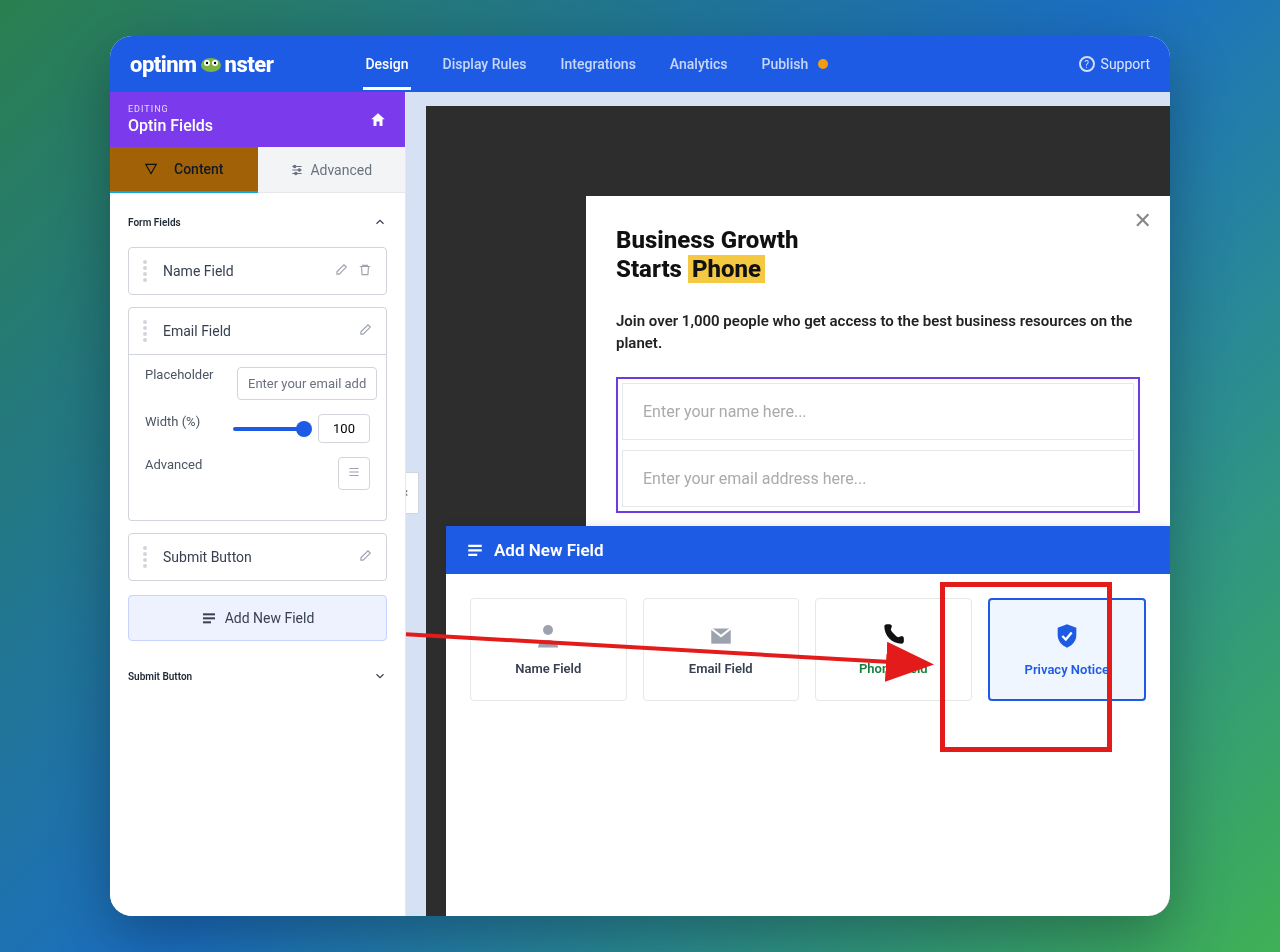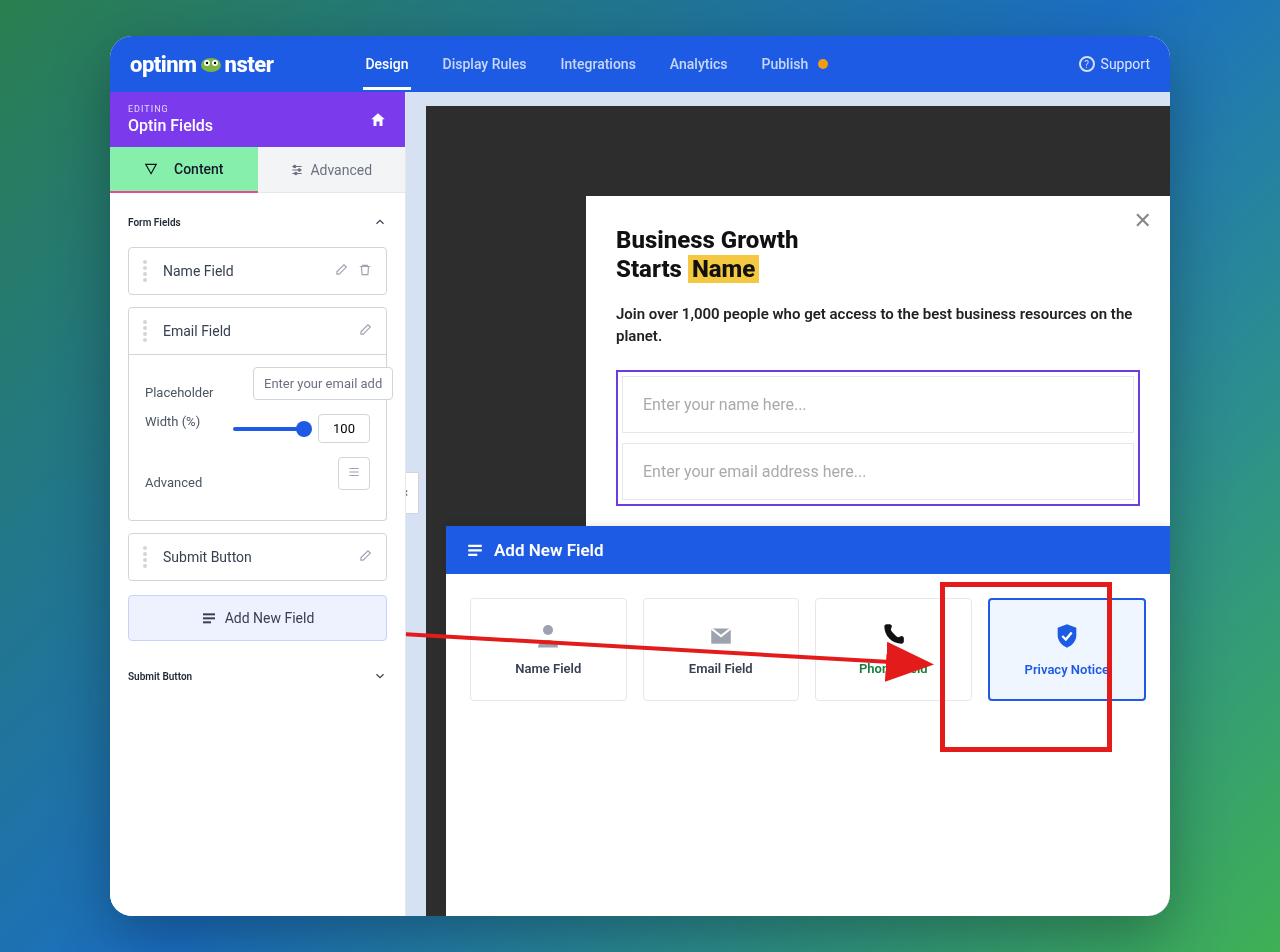--- a/index.html
+++ b/index.html
@@ -31,51 +31,51 @@
 .body-area { display:flex; height:calc(100% - 56px); }
 
 .sidebar { width: 296px; background:#fff; border-right:1px solid #e5e7eb; display:flex; flex-direction:column; overflow-y:auto; }
 .editing-bar { background:#7c3aed; color:#fff; padding:12px 18px; display:flex; align-items:center; justify-content:space-between; }
 .editing-bar .small { font-size:9px; letter-spacing:1px; opacity:0.8; text-transform:uppercase; }
 .editing-bar .title { font-size:16px; font-weight:500; margin-top:2px; }
 .home-icon { width:18px; height:18px; }
 
 .sub-tabs { display:flex; border-bottom:1px solid #e5e7eb; }
 .sub-tab { flex:1; text-align:center; padding:14px 0; font-size:14px; color:#6b7280; cursor:pointer; display:flex; align-items:center; justify-content:center; gap:6px; background:#f3f4f6; }
-.sub-tab.active { background:#86efac; color:#111827; font-weight:500; border-bottom:2px solid #ec4899; margin-bottom:-1px;gap:16px; }
+.sub-tab.active { background:#a16207; color:#111827; font-weight:500; border-bottom:2px solid #0ea5e9; margin-bottom:-1px;gap:16px; }
 
 .panel { padding:16px 18px; }
 .section-head { display:flex; justify-content:space-between; align-items:center; font-size:10px; font-weight:600; color:#1f2937; cursor:pointer; padding:6px 0; }
 
 .field-row { border:1px solid #d1d5db; border-radius:4px; padding:12px 14px; margin-top:12px; display:flex; align-items:center; gap:10px; font-size:14px; color:#374151; position:relative; }
 .field-row .drag { width:10px; display:flex; flex-direction:column; gap:2px; }
 .field-row .drag span { width:4px; height:4px; background:#d1d5db; border-radius:50%; }
 .field-actions { margin-left:auto; display:flex; gap:10px; color:#9ca3af; }
 .field-actions .act { cursor:pointer; }
 
 .expanded-settings { border:1px solid #d1d5db; border-top:none; border-radius:0 0 4px 4px; margin-top:-4px; padding:16px; }
-.setting-row { display:flex; align-items:flex-end; gap:28px; margin-bottom:14px; }
+.setting-row { display:flex; align-items:flex-start; gap:12px; margin-bottom:14px; }
 .setting-label { font-size:13px; color:#4b5563; min-width:80px; }
 .setting-input { border:1px solid #d1d5db; border-radius:4px; padding:8px 10px; font-size:13px; color:#6b7280; width:140px; }
 .slider-wrap { display:flex; align-items:center; gap:10px; flex:1; }
 .slider { flex:1; height:4px; background:#1e5be5; border-radius:2px; position:relative; }
 .slider-thumb { width:16px; height:16px; background:#1e5be5; border-radius:50%; position:absolute; right:-4px; top:-6px; }
 .width-input { width:52px; border:1px solid #d1d5db; border-radius:4px; padding:6px; font-size:13px; text-align:center; }
 .adv-chip { border:1px solid #d1d5db; border-radius:4px; padding:6px 8px; margin-left:auto; }
 
 .add-field-btn { width:100%; background:#eef2ff; border:1px solid #c7d2fe; border-radius:4px; padding:14px; font-size:14px; color:#374151; cursor:pointer; display:flex; align-items:center; justify-content:center; gap:8px; margin-top:14px; }
 
 .canvas-area { flex:1; background:#d7e1f4; position:relative; overflow:hidden; }
 .canvas-inner { position:absolute; left:20px; right:0; top:14px; bottom:0; background:#2d2d2d; }
 .collapse-handle { position:absolute; left:-13px; top:380px; width:26px; height:42px; background:#fff; border:1px solid #d1d5db; border-radius:4px 0 0 4px; display:flex; align-items:center; justify-content:center; cursor:pointer; z-index:5; }
 
 .popup { position:absolute; left:160px; top:90px; right:0; background:#fff; padding:30px 30px 40px 30px; }
 .popup h1 { font-size:24px; font-weight:800; color:#111; line-height:1.2; margin-bottom:4px; }
 .popup h1 .highlight { background:#f5c842; padding:0 4px; }
-.popup p { font-size:15px; color:#222; font-weight:600; margin-top:19px; line-height:1.5; }
+.popup p { font-size:15px; color:#222; font-weight:600; margin-top:26px; line-height:1.5; }
 .popup .close-x { position:absolute; top:12px; right:18px; font-size:22px; color:#888; cursor:pointer; }
 .popup-form { margin-top:22px; border:2px solid #6d3be0; padding:4px; }
 .popup-input { width:100%; border:1px solid #e5e7eb; padding:18px 20px; font-size:16px; color:#aaa; background:#fff; }
 .popup-input + .popup-input { margin-top:10px; }
 
 .field-panel { position:absolute; left:20px; right:0; bottom:0; top:420px; background:#fff; box-shadow:0 -2px 8px rgba(0,0,0,0.08); }
 .field-panel-head { background:#1e5be5; color:#fff; padding:14px 20px; font-size:17px; font-weight:600; display:flex; align-items:center; gap:10px; }
 .field-options { display:flex; gap:16px; padding:24px; }
 .field-card { flex:1; border:1px solid #e5e7eb; border-radius:4px; padding:22px 10px; text-align:center; cursor:pointer; display:flex; flex-direction:column; align-items:center; gap:12px; }
 .field-card.highlighted { border:2px solid #1e5be5; background:#f0f6ff; }
@@ -258,21 +258,21 @@
       <div class="collapse-handle">
         <svg width="10" height="12" viewBox="0 0 24 24" fill="none" stroke="#6b7280" stroke-width="3">
             <path d="M15 6l-6 6 6 6"></path>
           </svg>
       </div>
       <div class="canvas-inner">
         <div class="popup">
           <div class="close-x">✕</div>
           <h1>
             <span>Business Growth</span><br>
-            <span>Starts </span><span class="highlight">Name</span>
+            <span>Starts </span><span class="highlight">Phone</span>
           </h1>
           <p>Join over 1,000 people who get access to the best business resources on the planet.</p>
           <div class="popup-form">
             <div class="popup-input">Enter your name here...</div>
             <div class="popup-input">Enter your email address here...</div>
           </div>
         </div>
 
         <div class="field-panel">
           <div class="field-panel-head">

